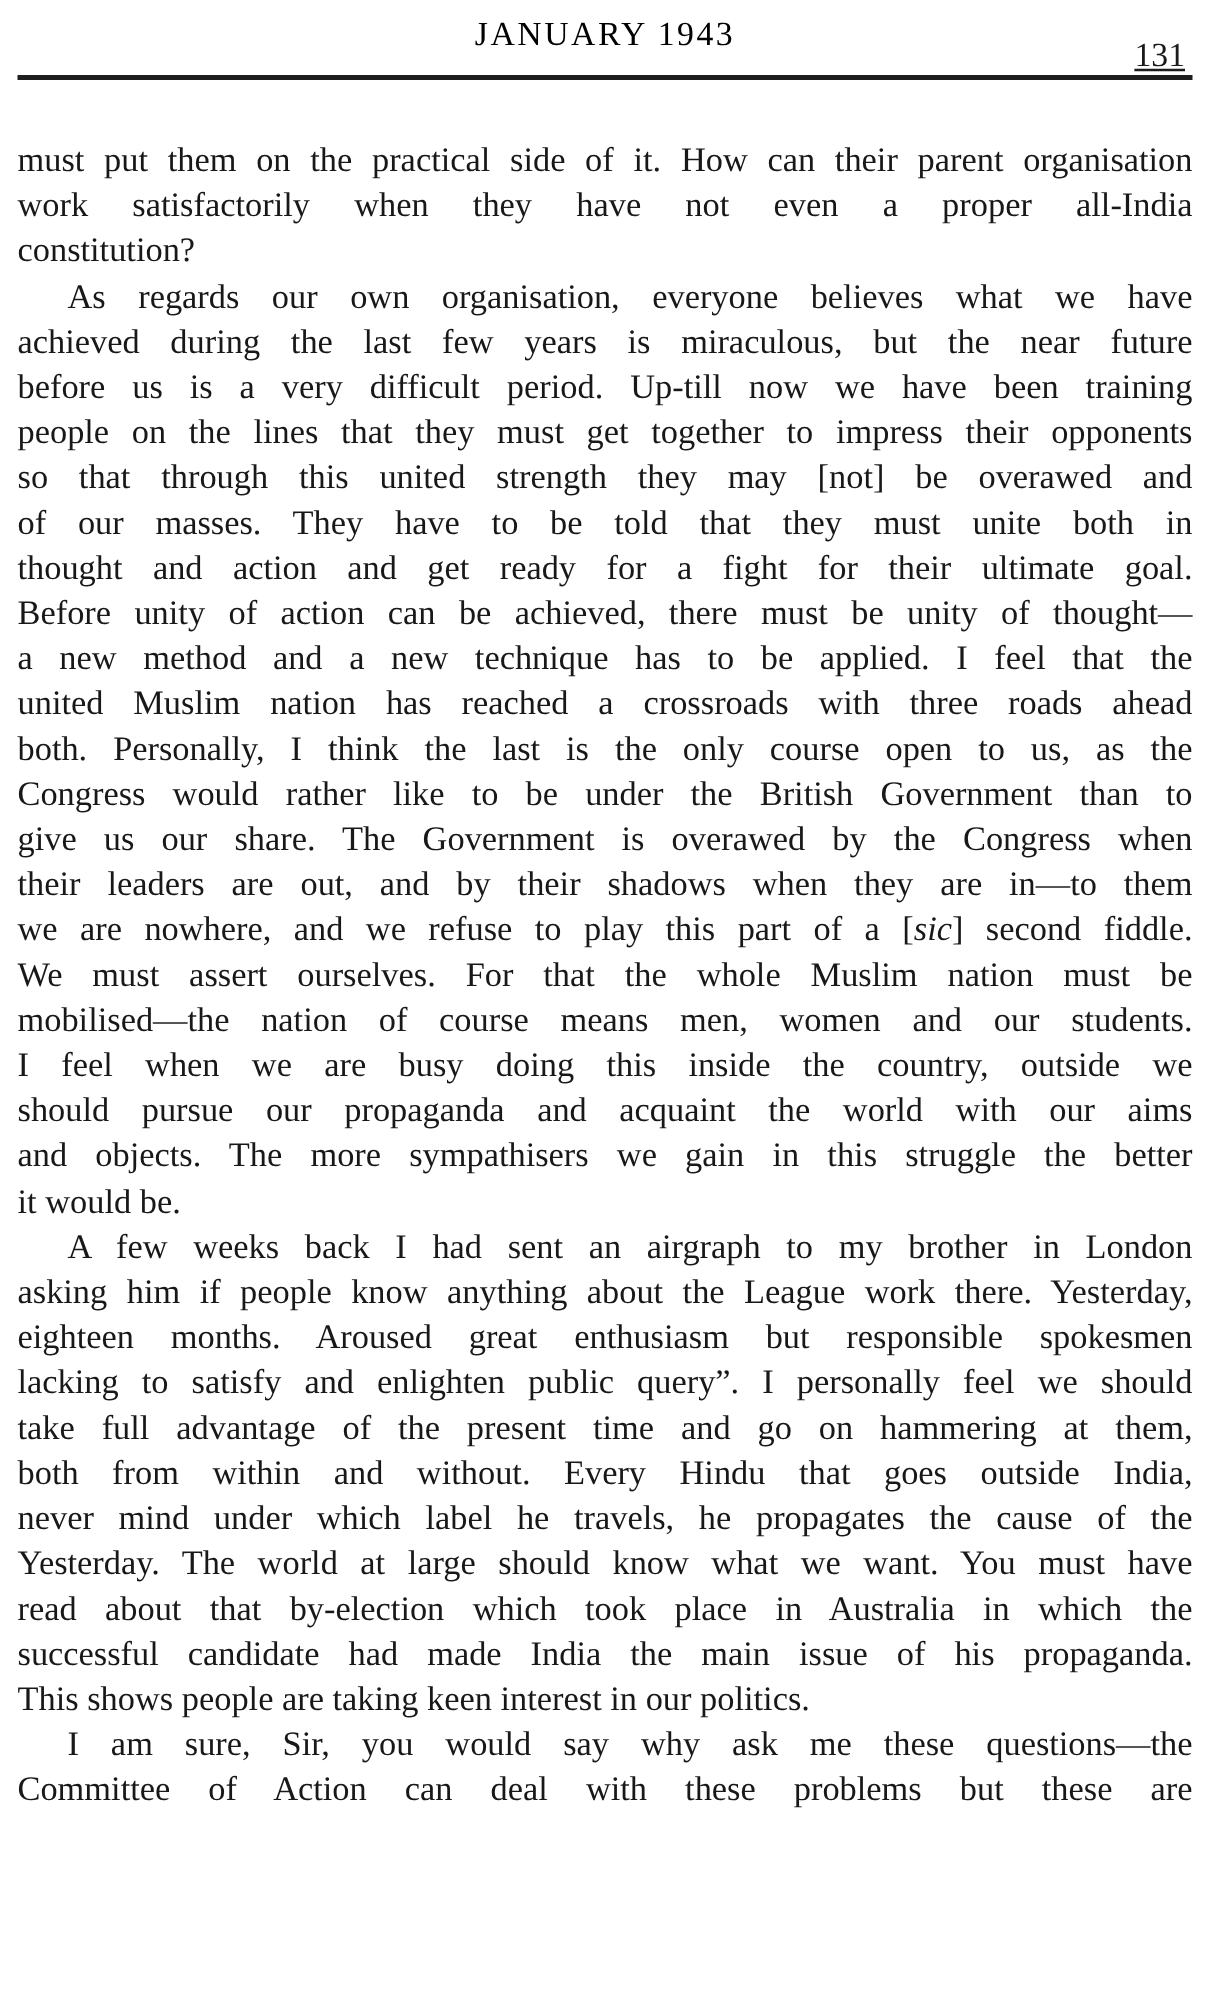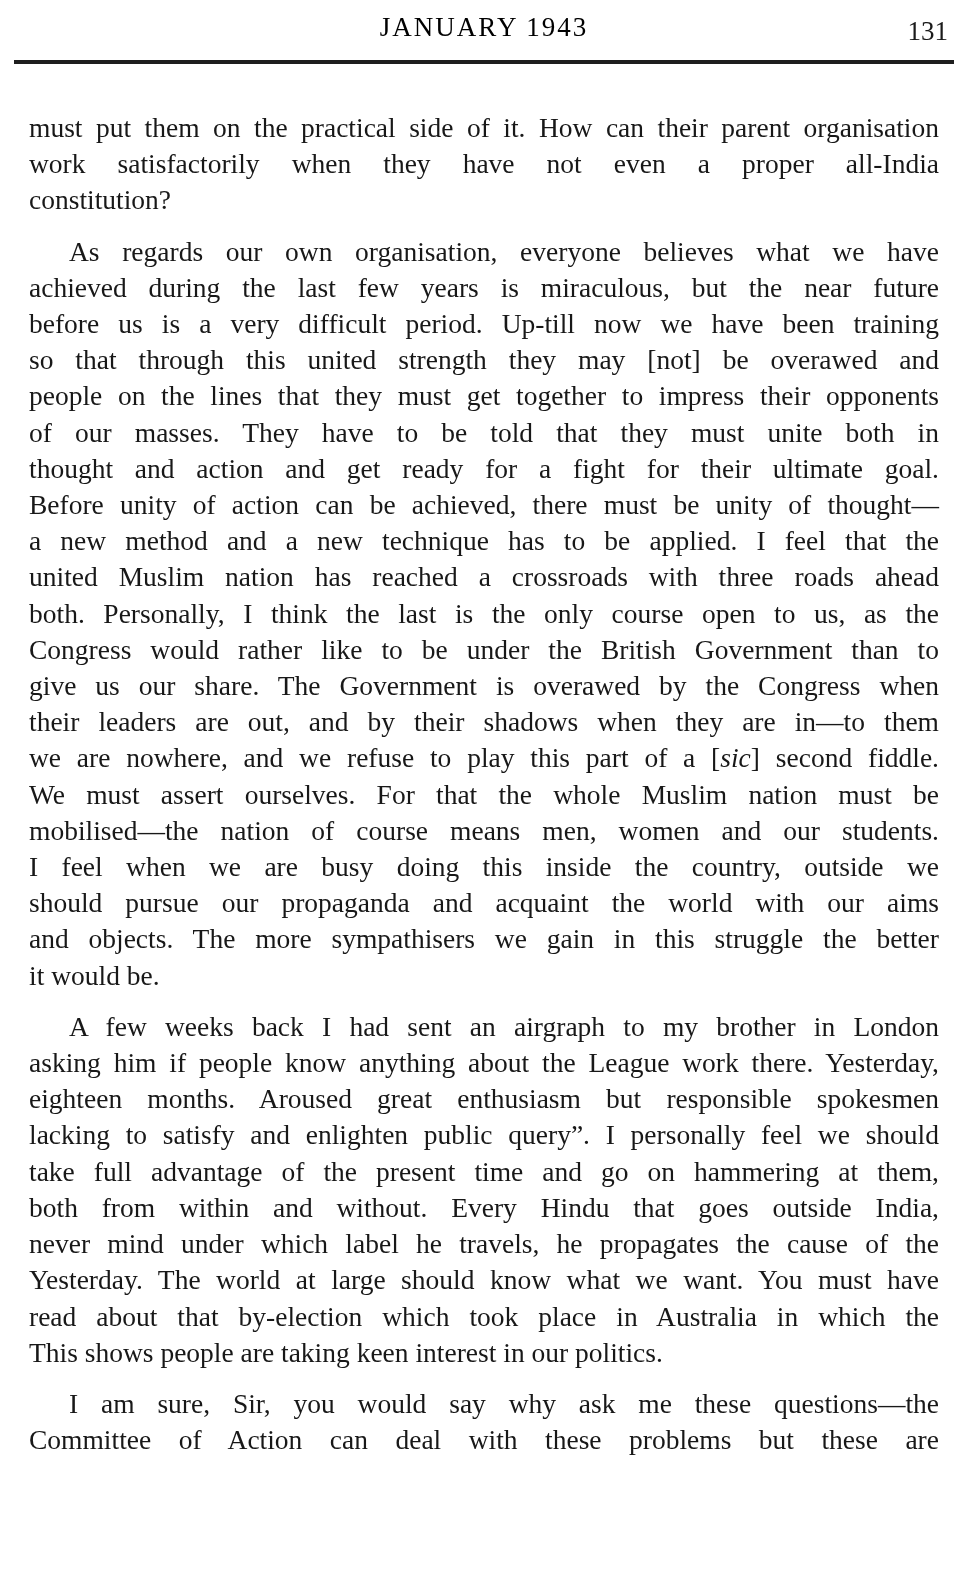--- a/index.html
+++ b/index.html
@@ -26,36 +26,37 @@
   .running-header .title {
     text-align: center;
     font-size: 27px;
     letter-spacing: 2px;
     line-height: 34px;
     color: #000000;
   }
   .running-header .page-number {
     position: absolute;
     right: 6px;
-    top: 4px;
+    top: 17px;
     font-size: 27px;
     line-height: 34px;
     color: #1b1b1b;
+    text-decoration: underline;
   }
   .divider {
     margin-top: 16px;
     height: 4px;
     background: #1e1e1e;
     border: none;
   }
   .page-body {
     margin-top: 46px;
   }
   .paragraph {
-    margin: 15px;
+    margin: 0;
   }
   .line {
     font-size: 27.5px;
     line-height: 36.2px;
     text-align: justify;
     text-align-last: justify;
     white-space: normal;
     color: #181818;
   }
   .line.indent {
@@ -80,22 +81,22 @@
   <div class="page-body">
       <div class="paragraph">
         <div class="line">must put them on the practical side of it. How can their parent organisation</div>
         <div class="line">work satisfactorily when they have not even a proper all-India</div>
         <div class="line last-left">constitution?</div>
       </div>
       <div class="paragraph">
         <div class="line indent">As regards our own organisation, everyone believes what we have</div>
         <div class="line">achieved during the last few years is miraculous, but the near future</div>
         <div class="line">before us is a very difficult period. Up-till now we have been training</div>
+        <div class="line">people on the lines that they must get together to impress their opponents</div>
         <div class="line">so that through this united strength they may [not] be overawed and</div>
-        <div class="line">people on the lines that they must get together to impress their opponents</div>
         <div class="line">of our masses. They have to be told that they must unite both in</div>
         <div class="line">thought and action and get ready for a fight for their ultimate goal.</div>
         <div class="line">Before unity of action can be achieved, there must be unity of thought—</div>
         <div class="line">a new method and a new technique has to be applied. I feel that the</div>
         <div class="line">united Muslim nation has reached a crossroads with three roads ahead</div>
         <div class="line">both. Personally, I think the last is the only course open to us, as the</div>
         <div class="line">Congress would rather like to be under the British Government than to</div>
         <div class="line">give us our share. The Government is overawed by the Congress when</div>
         <div class="line">their leaders are out, and by their shadows when they are in—to them</div>
         <div class="line">we are nowhere, and we refuse to play this part of a [<i>sic</i>] second fiddle.</div>
@@ -109,20 +110,21 @@
       <div class="paragraph">
         <div class="line indent">A few weeks back I had sent an airgraph to my brother in London</div>
         <div class="line">asking him if people know anything about the League work there. Yesterday,</div>
         <div class="line">eighteen months. Aroused great enthusiasm but responsible spokesmen</div>
         <div class="line">lacking to satisfy and enlighten public query”. I personally feel we should</div>
         <div class="line">take full advantage of the present time and go on hammering at them,</div>
         <div class="line">both from within and without. Every Hindu that goes outside India,</div>
         <div class="line">never mind under which label he travels, he propagates the cause of the</div>
         <div class="line">Yesterday. The world at large should know what we want. You must have</div>
         <div class="line">read about that by-election which took place in Australia in which the</div>
+        <div class="line">successful candidate had made India the main issue of his propaganda.</div>
         <div class="line last-left">This shows people are taking keen interest in our politics.</div>
       </div>
       <div class="paragraph">
         <div class="line indent">I am sure, Sir, you would say why ask me these questions—the</div>
         <div class="line">Committee of Action can deal with these problems but these are</div>
       </div>
     </div>
 </div>
 
 </body></html>

